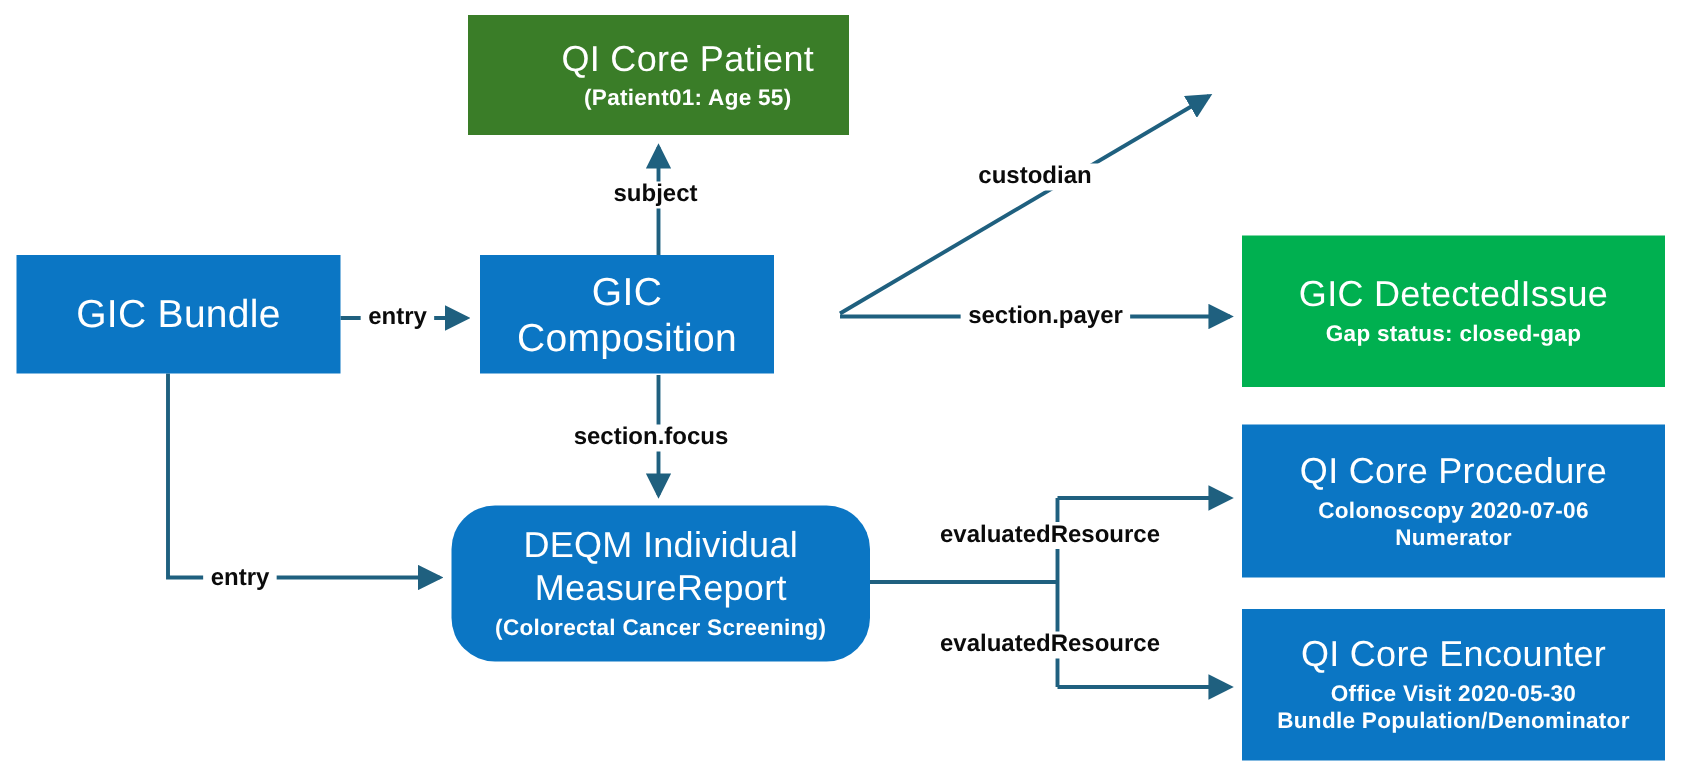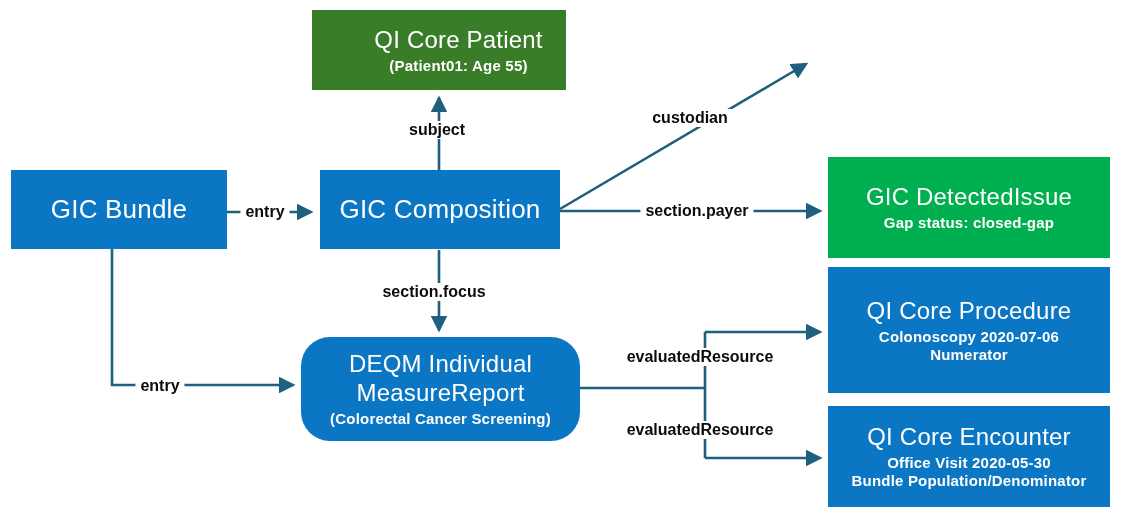--- a/index.html
+++ b/index.html
@@ -60,35 +60,35 @@
   <div class="node dark-green" style="left:312px;top:10px;width:254px;height:80px;">
     <div class="node-title">QI Core Patient</div>
     <div class="node-sub">(Patient01: Age 55)</div>
   </div>
 
 
   <div class="node blue" style="left:11px;top:170px;width:216px;height:79px;">
     <div class="node-title big">GIC Bundle</div>
   </div>
 
-  <div class="node blue" style="left:320px;top:170px;width:240px;height:79px;">
+  <div class="node blue" style="left:320px;top:170px;width:196px;height:79px;">
     <div class="node-title big">GIC Composition</div>
   </div>
 
   <div class="node green" style="left:828px;top:157px;width:282px;height:101px;">
     <div class="node-title">GIC DetectedIssue</div>
     <div class="node-sub">Gap status: closed-gap</div>
   </div>
 
   <div class="node blue" style="left:301px;top:337px;width:279px;height:104px;border-radius:29px;">
     <div class="node-title">DEQM Individual MeasureReport</div>
     <div class="node-sub light">(Colorectal Cancer Screening)</div>
   </div>
 
-  <div class="node blue" style="left:828px;top:267px;width:282px;height:126px;">
+  <div class="node blue" style="left:828px;top:283px;width:282px;height:102px;">
     <div class="node-title">QI Core Procedure</div>
     <div class="node-sub">Colonoscopy 2020-07-06</div>
     <div class="node-sub" style="margin-top:0;">Numerator</div>
   </div>
 
   <div class="node blue" style="left:828px;top:406px;width:282px;height:101px;">
     <div class="node-title">QI Core Encounter</div>
     <div class="node-sub">Office Visit 2020-05-30</div>
     <div class="node-sub" style="margin-top:0;">Bundle Population/Denominator</div>
   </div>

